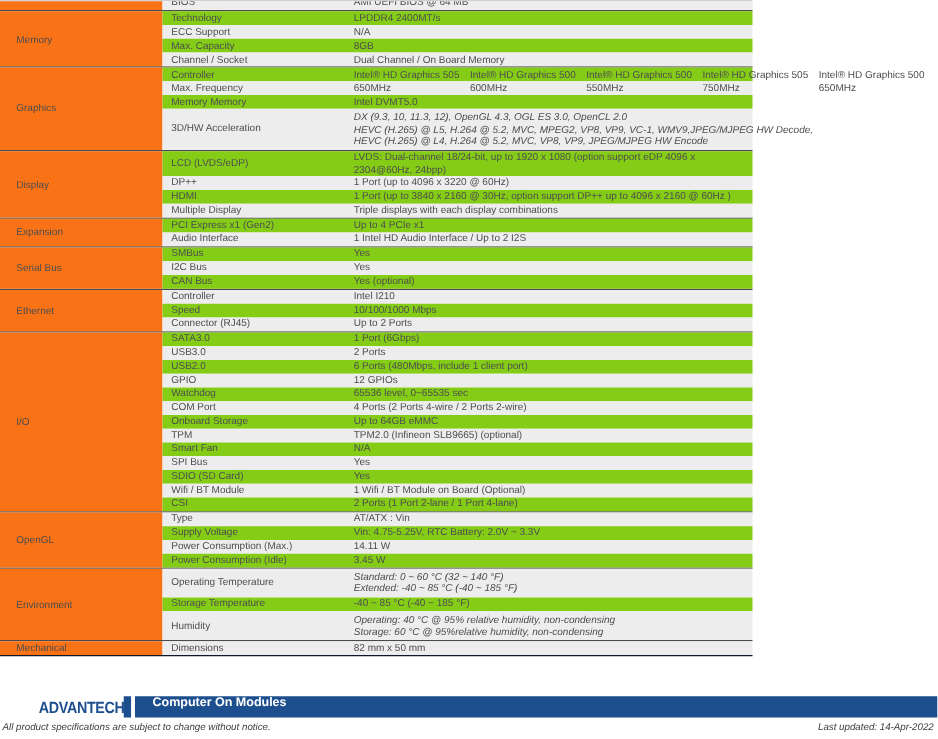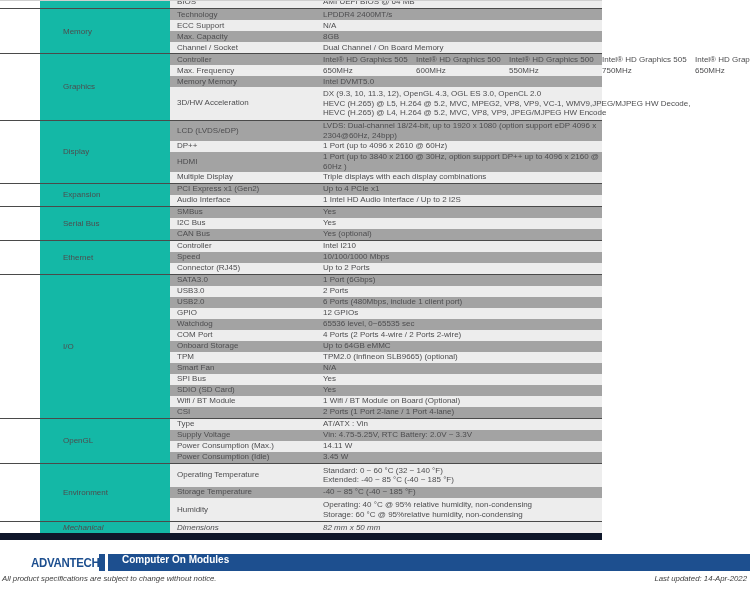--- a/index.html
+++ b/index.html
@@ -1,35 +1,35 @@
 <!DOCTYPE html>
 <html><head>
 <meta charset="utf-8">
 <style>
   html,body{margin:0;padding:0;background:#ffffff;}
   body{width:750px;height:591px;overflow:hidden;font-family:"Liberation Sans","DejaVu Sans",sans-serif;color:#4d4d4f;}
   .spec-table{width:602px;}
   .section{display:flex;border-top:1px solid #4a4a4a;}
   .section.partial-section{border-top:1px solid #cfcfcf;}
-  .section:last-child{border-bottom:7px solid #0f172a;font-style:italic;}
-  .cat-cell{width:130px;flex:0 0 130px;background:#14b8a6;font-size:8px;display:flex;align-items:center;padding-left:23px;box-sizing:border-box;color:#4d4d4f;margin-left:40px;}
+  .section:last-child{border-bottom:1px solid #0f172a;}
+  .cat-cell{width:130px;flex:0 0 130px;background:#f97316;font-size:8px;display:flex;align-items:center;padding-left:13px;box-sizing:border-box;color:#4d4d4f;}
   .rows{flex:1;display:flex;flex-direction:column;min-width:0;}
   .row{display:flex;align-items:center;min-height:11px;}
   .row.gray{background:#ededed;}
-  .row.white{background:#a3a3a3;}
+  .row.white{background:#84cc16;}
   .row.partial{height:7px;min-height:7px;overflow:hidden;align-items:flex-start;}
   .row.partial .cell{margin-top:-4px;}
   .cell{font-size:8px;line-height:10px;color:#4d4d4f;}
   .cell.label{width:153px;flex:0 0 153px;padding-left:7px;box-sizing:border-box;white-space:nowrap;}
   .cell.value{flex:1;min-width:0;}
   .cell.value.cols{display:flex;}
   .cell.value.cols span{width:93px;flex:0 0 93px;white-space:nowrap;overflow:hidden;}
   .row.multi{padding:2px 0;}
-  .vline{line-height:9.6px;white-space:nowrap;}
-  .footer{margin-top:14px;}
+  .vline{line-height:9.6px;white-space:nowrap;font-style:italic;}
+  .footer{margin-top:32px;}
   .brand-bar{display:flex;height:17px;align-items:stretch;}
   .logo-wrap{width:97px;flex:0 0 97px;display:flex;align-items:center;padding-left:31px;box-sizing:border-box;background:#ffffff;}
   .logo-text{font-size:13px;font-weight:bold;color:#1d4f8f;letter-spacing:-0.3px;transform:scaleX(0.88);transform-origin:left center;white-space:nowrap;}
   .logo-sep{width:6px;flex:0 0 6px;background:#1d4f8f;margin-left:2px;}
   .logo-gap{width:3px;flex:0 0 3px;background:#ffffff;}
   .banner{flex:1;background:#1d4f8f;color:#ffffff;font-size:10px;font-weight:bold;display:flex;padding-left:14px;}
   .foot-note{display:flex;justify-content:space-between;align-items:flex-start;font-size:7.8px;color:#3d3d3d;padding:3px 3px 0 2px;font-style:italic;}
 </style>
 </head>
 <body>
@@ -104,21 +104,21 @@
     </div>
     <div class="section">
       <div class="cat-cell">Display</div>
       <div class="rows">
         <div class="row white">
           <div class="cell label">LCD (LVDS/eDP)</div>
           <div class="cell value">LVDS: Dual-channel 18/24-bit, up to 1920 x 1080 (option support eDP 4096 x 2304@60Hz, 24bpp)</div>
         </div>
         <div class="row gray">
           <div class="cell label">DP++</div>
-          <div class="cell value">1 Port (up to 4096 x 2610 @ 60Hz)</div>
+          <div class="cell value">1 Port (up to 4096 x 3220 @ 60Hz)</div>
         </div>
         <div class="row white">
           <div class="cell label">HDMI</div>
           <div class="cell value">1 Port (up to 3840 x 2160 @ 30Hz, option support DP++ up to 4096 x 2160 @ 60Hz )</div>
         </div>
         <div class="row gray">
           <div class="cell label">Multiple Display</div>
           <div class="cell value">Triple displays with each display combinations</div>
         </div>
       </div>

